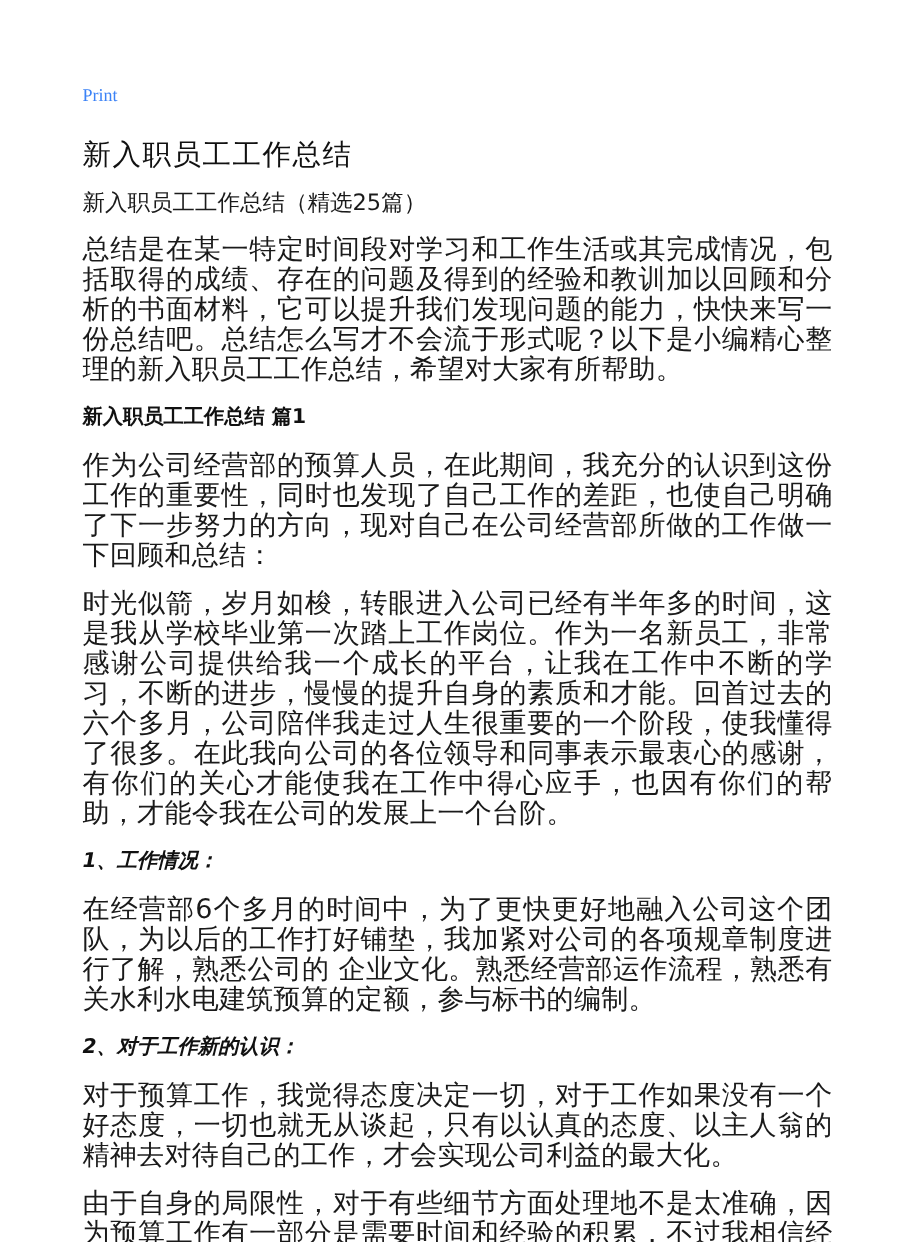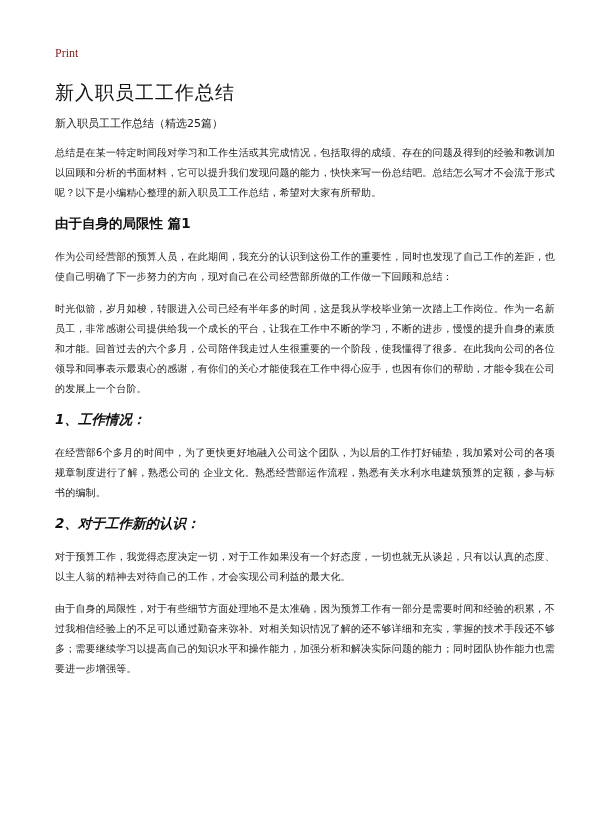--- a/index.html
+++ b/index.html
@@ -1,36 +1,36 @@
 <!DOCTYPE html>
 <html><head>
 <meta charset="utf-8">
 <style>
   html, body { margin: 0; padding: 0; background: #ffffff; }
   body { width: 600px; height: 828px; overflow: hidden; position: relative;
          font-family: "DejaVu Sans", sans-serif; color: #1a1a1a; }
   .page { position: absolute; left: 55px; top: 46px; width: 500px; }
-  .print-label { font-family: "Liberation Serif", serif; font-size: 12px; color: #7f1d1d; height: 18px; }
+  .print-label { font-family: "Liberation Serif", serif; font-size: 12px; color: #3b82f6; height: 18px; margin-top: 10px; }
   .doc-title { text-align: left; font-size: 19px; font-weight: normal; margin: 16px 0 10px 0; letter-spacing: 1px; color: #111; }
-  .doc-subtitle { font-size: 11px; margin: 0 0 12px 0; }
-  p.body { font-size: 10px; line-height: 20px; margin: 0 0 12px 0; text-align: justify; letter-spacing: 0.2px; }
+  .doc-subtitle { font-size: 15px; margin: 0 0 12px 0; }
+  p.body { font-size: 18px; line-height: 20px; margin: 0 0 12px 0; text-align: justify; letter-spacing: 0.2px; }
   h2.section { font-size: 13.5px; font-weight: bold; margin: 0 0 14px 0; color: #111; }
   h3.sub { font-size: 13.5px; font-weight: bold; margin: 0 0 14px 0; color: #111; font-style: italic; }
 </style>
 </head>
 <body>
 
 <div class="page">
   <div class="print-label">Print</div>
   <h1 class="doc-title">新入职员工工作总结</h1>
   <div class="doc-subtitle">新入职员工工作总结（精选25篇）</div>
   <p class="body">总结是在某一特定时间段对学习和工作生活或其完成情况，包括取得的成绩、存在的问题及得到的经验和教训加以回顾和分析的书面材料，它可以提升我们发现问题的能力，快快来写一份总结吧。总结怎么写才不会流于形式呢？以下是小编精心整理的新入职员工工作总结，希望对大家有所帮助。</p>
 
   <section>
-    <h2 class="section">由于自身的局限性 篇1</h2>
+    <h2 class="section">新入职员工工作总结 篇1</h2>
     <p class="body">作为公司经营部的预算人员，在此期间，我充分的认识到这份工作的重要性，同时也发现了自己工作的差距，也使自己明确了下一步努力的方向，现对自己在公司经营部所做的工作做一下回顾和总结：</p>
     <p class="body">时光似箭，岁月如梭，转眼进入公司已经有半年多的时间，这是我从学校毕业第一次踏上工作岗位。作为一名新员工，非常感谢公司提供给我一个成长的平台，让我在工作中不断的学习，不断的进步，慢慢的提升自身的素质和才能。回首过去的六个多月，公司陪伴我走过人生很重要的一个阶段，使我懂得了很多。在此我向公司的各位领导和同事表示最衷心的感谢，有你们的关心才能使我在工作中得心应手，也因有你们的帮助，才能令我在公司的发展上一个台阶。</p>
 
     <h3 class="sub">1、工作情况：</h3>
     <p class="body">在经营部6个多月的时间中，为了更快更好地融入公司这个团队，为以后的工作打好铺垫，我加紧对公司的各项规章制度进行了解，熟悉公司的 企业文化。熟悉经营部运作流程，熟悉有关水利水电建筑预算的定额，参与标书的编制。</p>
 
     <h3 class="sub">2、对于工作新的认识：</h3>
     <p class="body">对于预算工作，我觉得态度决定一切，对于工作如果没有一个好态度，一切也就无从谈起，只有以认真的态度、以主人翁的精神去对待自己的工作，才会实现公司利益的最大化。</p>
 
     <p class="body">由于自身的局限性，对于有些细节方面处理地不是太准确，因为预算工作有一部分是需要时间和经验的积累，不过我相信经验上的不足可以通过勤奋来弥补。对相关知识情况了解的还不够详细和充实，掌握的技术手段还不够多；需要继续学习以提高自己的知识水平和操作能力，加强分析和解决实际问题的能力；同时团队协作能力也需要进一步增强等。</p>

